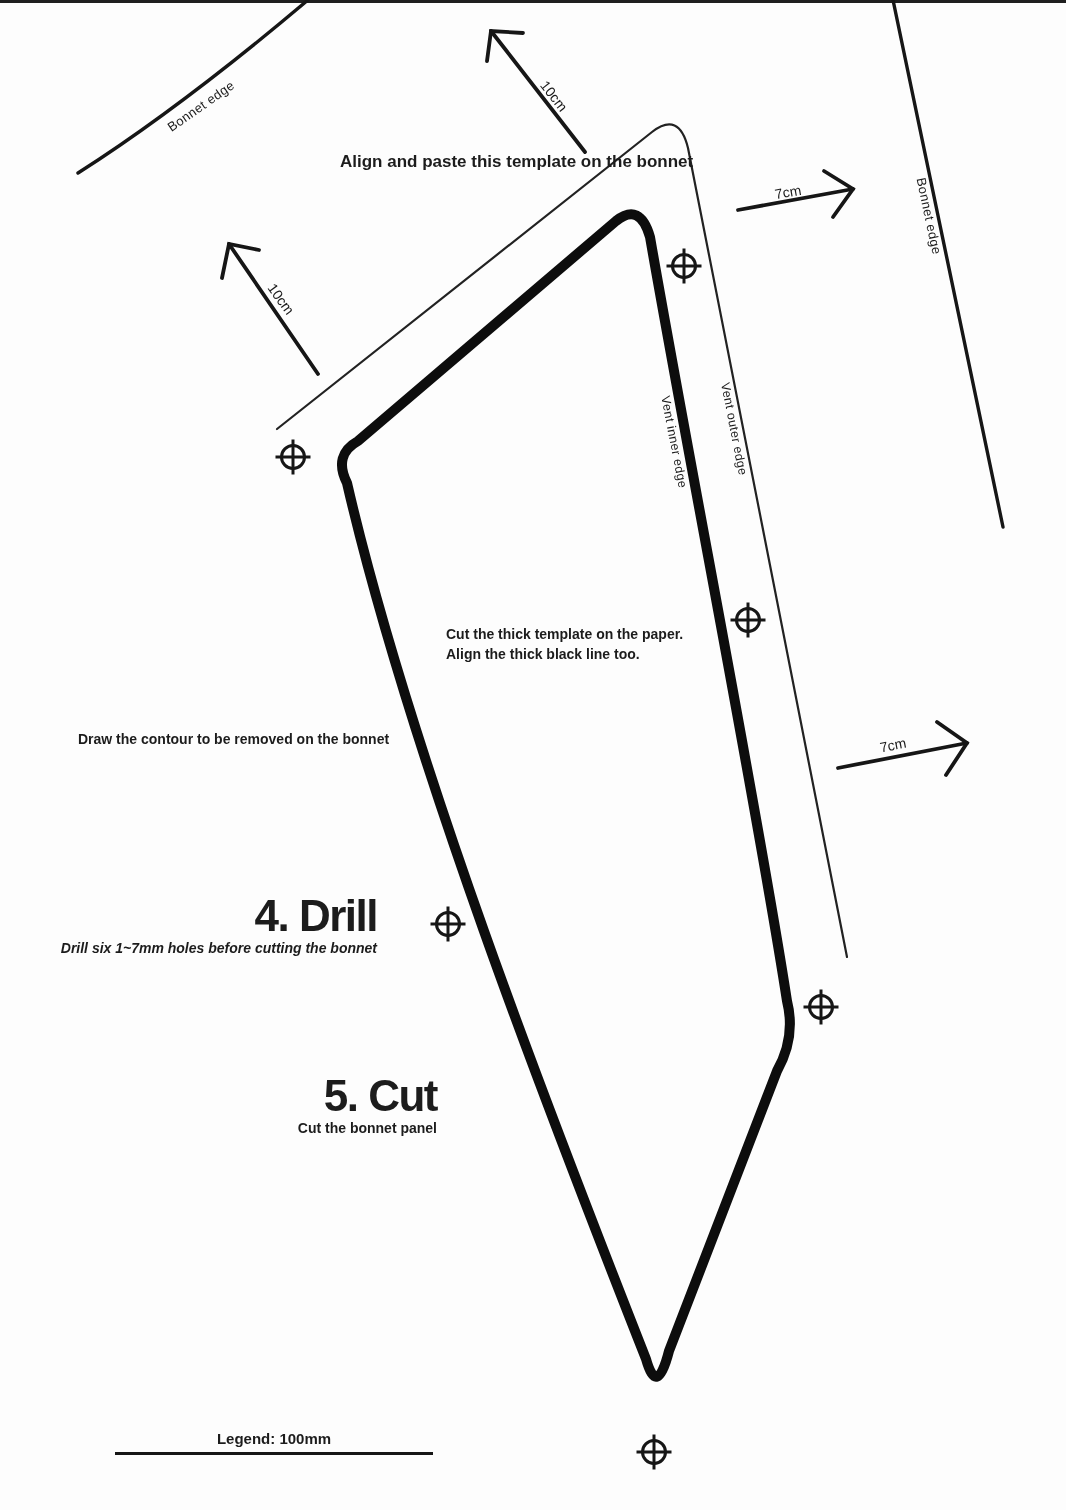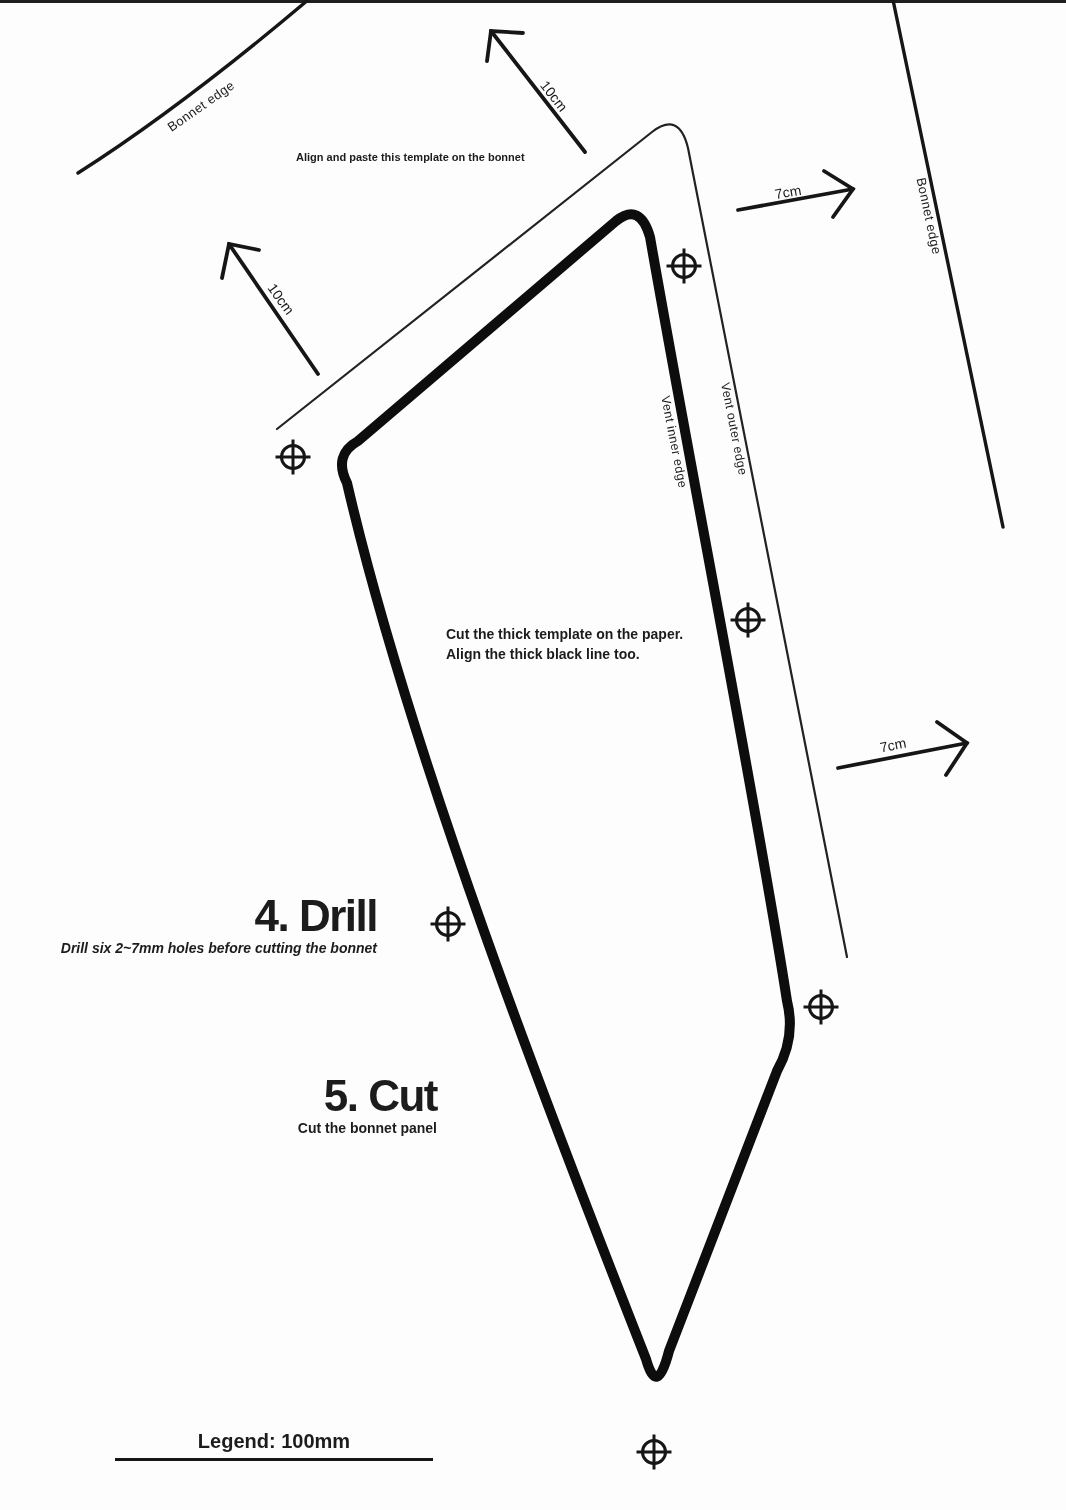--- a/index.html
+++ b/index.html
@@ -63,21 +63,21 @@
     white-space: nowrap;
     color: #1a1a1a;
   }
   
   .legend {
     position: absolute;
     left: 115px;
     top: 1430px;
     width: 318px;
     text-align: center;
-    font-size: 20px;
+    font-size: 15px;
     font-weight: 600;
     padding-bottom: 5px;
     border-bottom: 3px solid #161616;
     color: #1c1c1c;
     white-space: nowrap;
   }
 </style>
 </head>
 <body>
 
@@ -132,34 +132,35 @@
 
     <use href="#xhair" x="293" y="457"></use>
     <use href="#xhair" x="684" y="266"></use>
     <use href="#xhair" x="748" y="620"></use>
     <use href="#xhair" x="448" y="924"></use>
     <use href="#xhair" x="821" y="1007"></use>
     <use href="#xhair" x="654" y="1452"></use>
   </svg>
 
   <div class="step" style="left:296px; top:150px;">
-    <div class="sub" style="font-size:11px;">Align and paste this template on the bonnet</div>
+    <div class="sub" style="font-size:17px;margin-left:44px;">Align and paste this template on the bonnet</div>
   </div>
 
   <div class="step" style="left:446px; top:624px;">
     <div class="sub">Cut the thick template on the paper.</div>
     <div class="sub">Align the thick black line too.</div>
   </div>
 
   <div class="step" style="left:78px; top:729px;">
+    <div class="sub">Draw the contour to be removed on the bonnet</div>
   </div>
 
   <div class="step align-right" style="right:689px; top:894px;">
     <div class="h1">4. Drill</div>
-    <div class="sub italic">Drill six 2~7mm holes before cutting the bonnet</div>
+    <div class="sub italic">Drill six 1~7mm holes before cutting the bonnet</div>
   </div>
 
   <div class="step align-right" style="right:629px; top:1054px;margin-top:20px;">
     <div class="h1">5. Cut</div>
     <div class="sub">Cut the bonnet panel</div>
   </div>
 
   <div class="line-label" style="left:201px; top:106px; transform:translate(-50%,-50%) rotate(-35deg);">Bonnet edge</div>
 
   <div class="line-label" style="left:929px; top:216px; transform:translate(-50%,-50%) rotate(78deg);">Bonnet edge</div>

